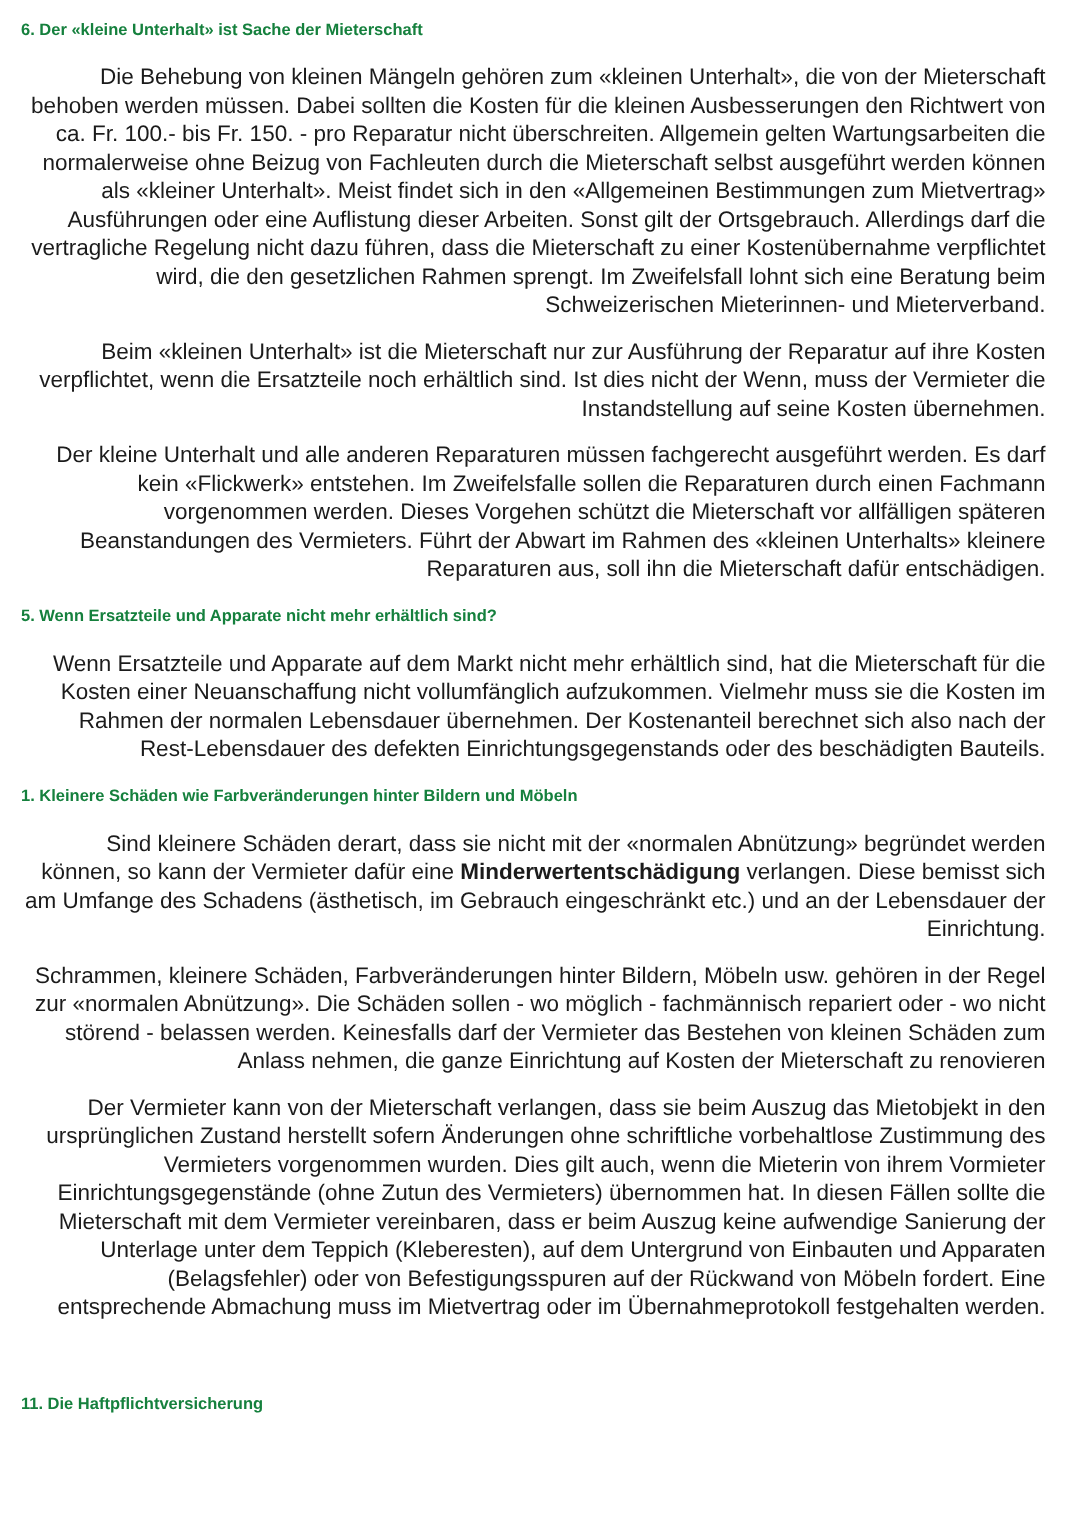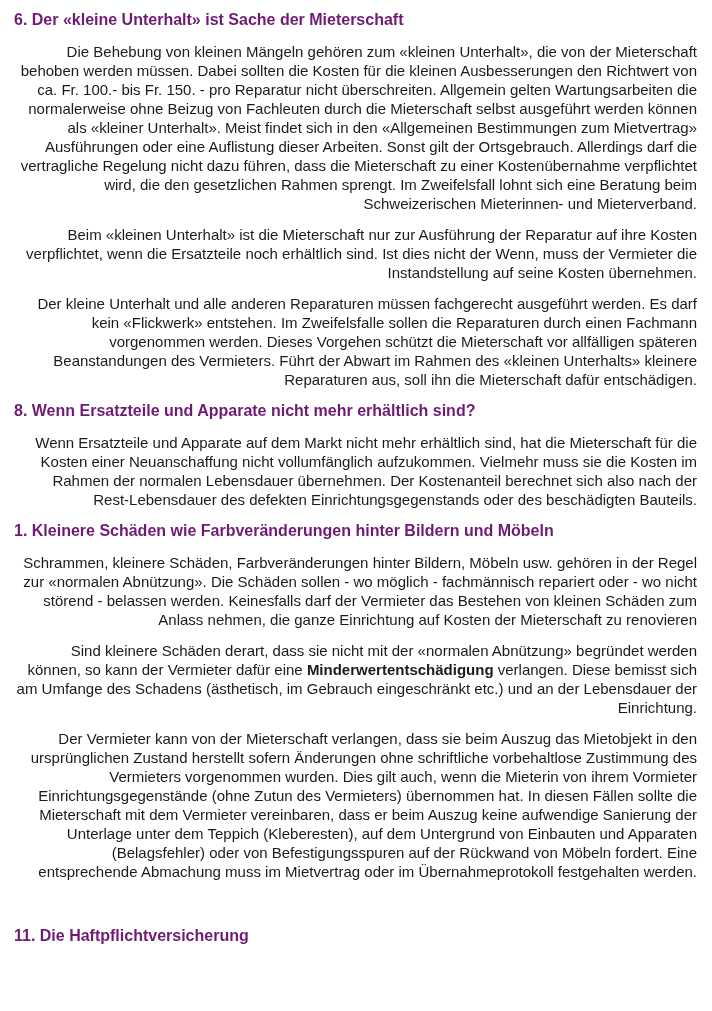--- a/index.html
+++ b/index.html
@@ -18,24 +18,24 @@
     font-family: "Liberation Sans", "DejaVu Sans", sans-serif;
     font-size: 15px;
     line-height: 19px;
     color: #1b1b1b;
     background: #ffffff;
   }
   .doc-section {
     margin: 0;
   }
   .doc-heading {
-    font-size: 16px;
+    font-size: 11px;
     line-height: 20px;
     font-weight: bold;
-    color: #701a75;
+    color: #15803d;
     margin: 12px 0;
   }
   .doc-section:first-child .doc-heading {
     margin-top: 0;
   }
   .doc-heading.extra-space {
     margin-top: 45px;
   }
   .doc-para {
     margin: 12px 0;
@@ -54,28 +54,28 @@
     <h2 class="doc-heading">6. Der «kleine Unterhalt» ist Sache der Mieterschaft</h2>
     <p class="doc-para">Die Behebung von kleinen Mängeln gehören zum «kleinen Unterhalt», die von der Mieterschaft behoben werden müssen. Dabei sollten die Kosten für die kleinen Ausbesserungen den Richtwert von ca. Fr. 100.- bis Fr. 150. - pro Reparatur nicht überschreiten. Allgemein gelten Wartungsarbeiten die normalerweise ohne Beizug von Fachleuten durch die Mieterschaft selbst ausgeführt werden können als «kleiner Unterhalt». Meist findet sich in den «Allgemeinen Bestimmungen zum Mietvertrag» Ausführungen oder eine Auflistung dieser Arbeiten. Sonst gilt der Ortsgebrauch. Allerdings darf die vertragliche Regelung nicht dazu führen, dass die Mieterschaft zu einer Kostenübernahme verpflichtet wird, die den gesetzlichen Rahmen sprengt. Im Zweifelsfall lohnt sich eine Beratung beim Schweizerischen Mieterinnen- und Mieterverband.</p>
     <p class="doc-para">Beim «kleinen Unterhalt» ist die Mieterschaft nur zur Ausführung der Reparatur auf ihre Kosten verpflichtet, wenn die Ersatzteile noch erhältlich sind. Ist dies nicht der Wenn, muss der Vermieter die Instandstellung auf seine Kosten übernehmen.</p>
   </div>
 
   <div class="doc-section">
     <p class="doc-para">Der kleine Unterhalt und alle anderen Reparaturen müssen fachgerecht ausgeführt werden. Es darf kein «Flickwerk» entstehen. Im Zweifelsfalle sollen die Reparaturen durch einen Fachmann vorgenommen werden. Dieses Vorgehen schützt die Mieterschaft vor allfälligen späteren Beanstandungen des Vermieters. Führt der Abwart im Rahmen des «kleinen Unterhalts» kleinere Reparaturen aus, soll ihn die Mieterschaft dafür entschädigen.</p>
   </div>
 
   <div class="doc-section">
-    <h2 class="doc-heading">8. Wenn Ersatzteile und Apparate nicht mehr erhältlich sind?</h2>
+    <h2 class="doc-heading">5. Wenn Ersatzteile und Apparate nicht mehr erhältlich sind?</h2>
     <p class="doc-para">Wenn Ersatzteile und Apparate auf dem Markt nicht mehr erhältlich sind, hat die Mieterschaft für die Kosten einer Neuanschaffung nicht vollumfänglich aufzukommen. Vielmehr muss sie die Kosten im Rahmen der normalen Lebensdauer übernehmen. Der Kostenanteil berechnet sich also nach der Rest-Lebensdauer des defekten Einrichtungsgegenstands oder des beschädigten Bauteils.</p>
   </div>
 
   <div class="doc-section">
     <h2 class="doc-heading">1. Kleinere Schäden wie Farbveränderungen hinter Bildern und Möbeln</h2>
+    <p class="doc-para"><span>Sind kleinere Schäden derart, dass sie nicht mit der «normalen Abnützung» begründet werden können, so kann der Vermieter dafür eine </span><strong>Minderwertentschädigung</strong><span> verlangen. Diese bemisst sich am Umfange des Schadens (ästhetisch, im Gebrauch eingeschränkt etc.) und an der Lebensdauer der Einrichtung.</span></p>
     <p class="doc-para">Schrammen, kleinere Schäden, Farbveränderungen hinter Bildern, Möbeln usw. gehören in der Regel zur «normalen Abnützung». Die Schäden sollen - wo möglich - fachmännisch repariert oder - wo nicht störend - belassen werden. Keinesfalls darf der Vermieter das Bestehen von kleinen Schäden zum Anlass nehmen, die ganze Einrichtung auf Kosten der Mieterschaft zu renovieren</p>
-    <p class="doc-para"><span>Sind kleinere Schäden derart, dass sie nicht mit der «normalen Abnützung» begründet werden können, so kann der Vermieter dafür eine </span><strong>Minderwertentschädigung</strong><span> verlangen. Diese bemisst sich am Umfange des Schadens (ästhetisch, im Gebrauch eingeschränkt etc.) und an der Lebensdauer der Einrichtung.</span></p>
   </div>
 
   <div class="doc-section">
     <p class="doc-para">Der Vermieter kann von der Mieterschaft verlangen, dass sie beim Auszug das Mietobjekt in den ursprünglichen Zustand herstellt sofern Änderungen ohne schriftliche vorbehaltlose Zustimmung des Vermieters vorgenommen wurden. Dies gilt auch, wenn die Mieterin von ihrem Vormieter Einrichtungsgegenstände (ohne Zutun des Vermieters) übernommen hat. In diesen Fällen sollte die Mieterschaft mit dem Vermieter vereinbaren, dass er beim Auszug keine aufwendige Sanierung der Unterlage unter dem Teppich (Kleberesten), auf dem Untergrund von Einbauten und Apparaten (Belagsfehler) oder von Befestigungsspuren auf der Rückwand von Möbeln fordert. Eine entsprechende Abmachung muss im Mietvertrag oder im Übernahmeprotokoll festgehalten werden.</p>
   </div>
 
   <div class="doc-section">
     <h2 class="doc-heading extra-space">11. Die Haftpflichtversicherung</h2>
   </div>
 

